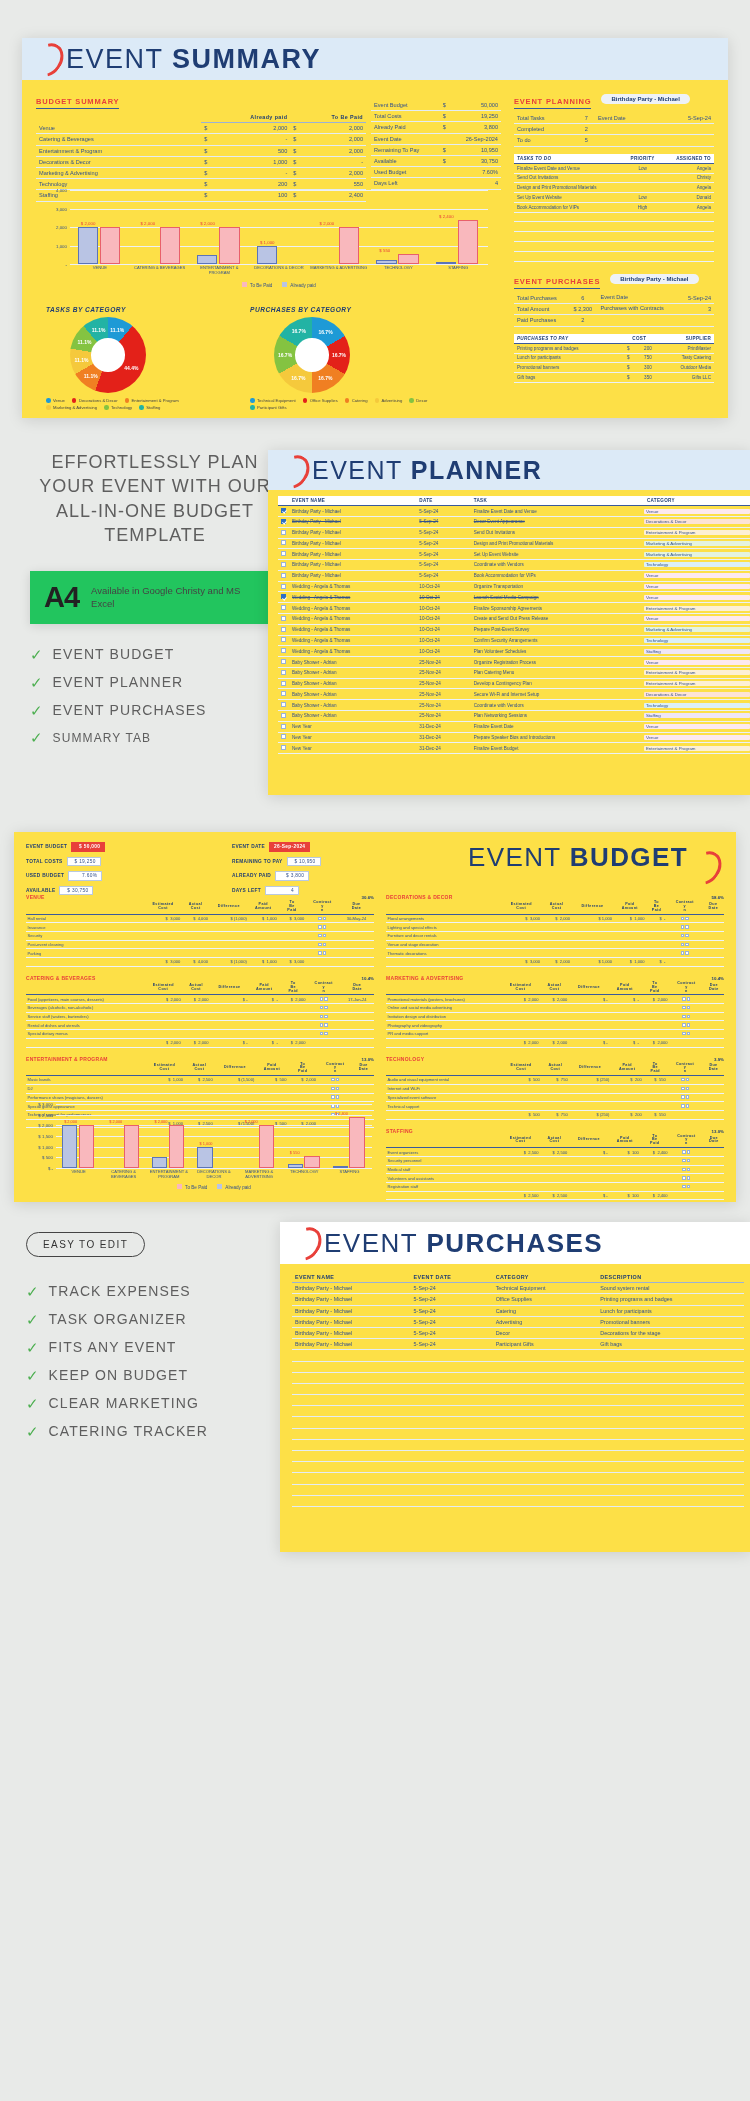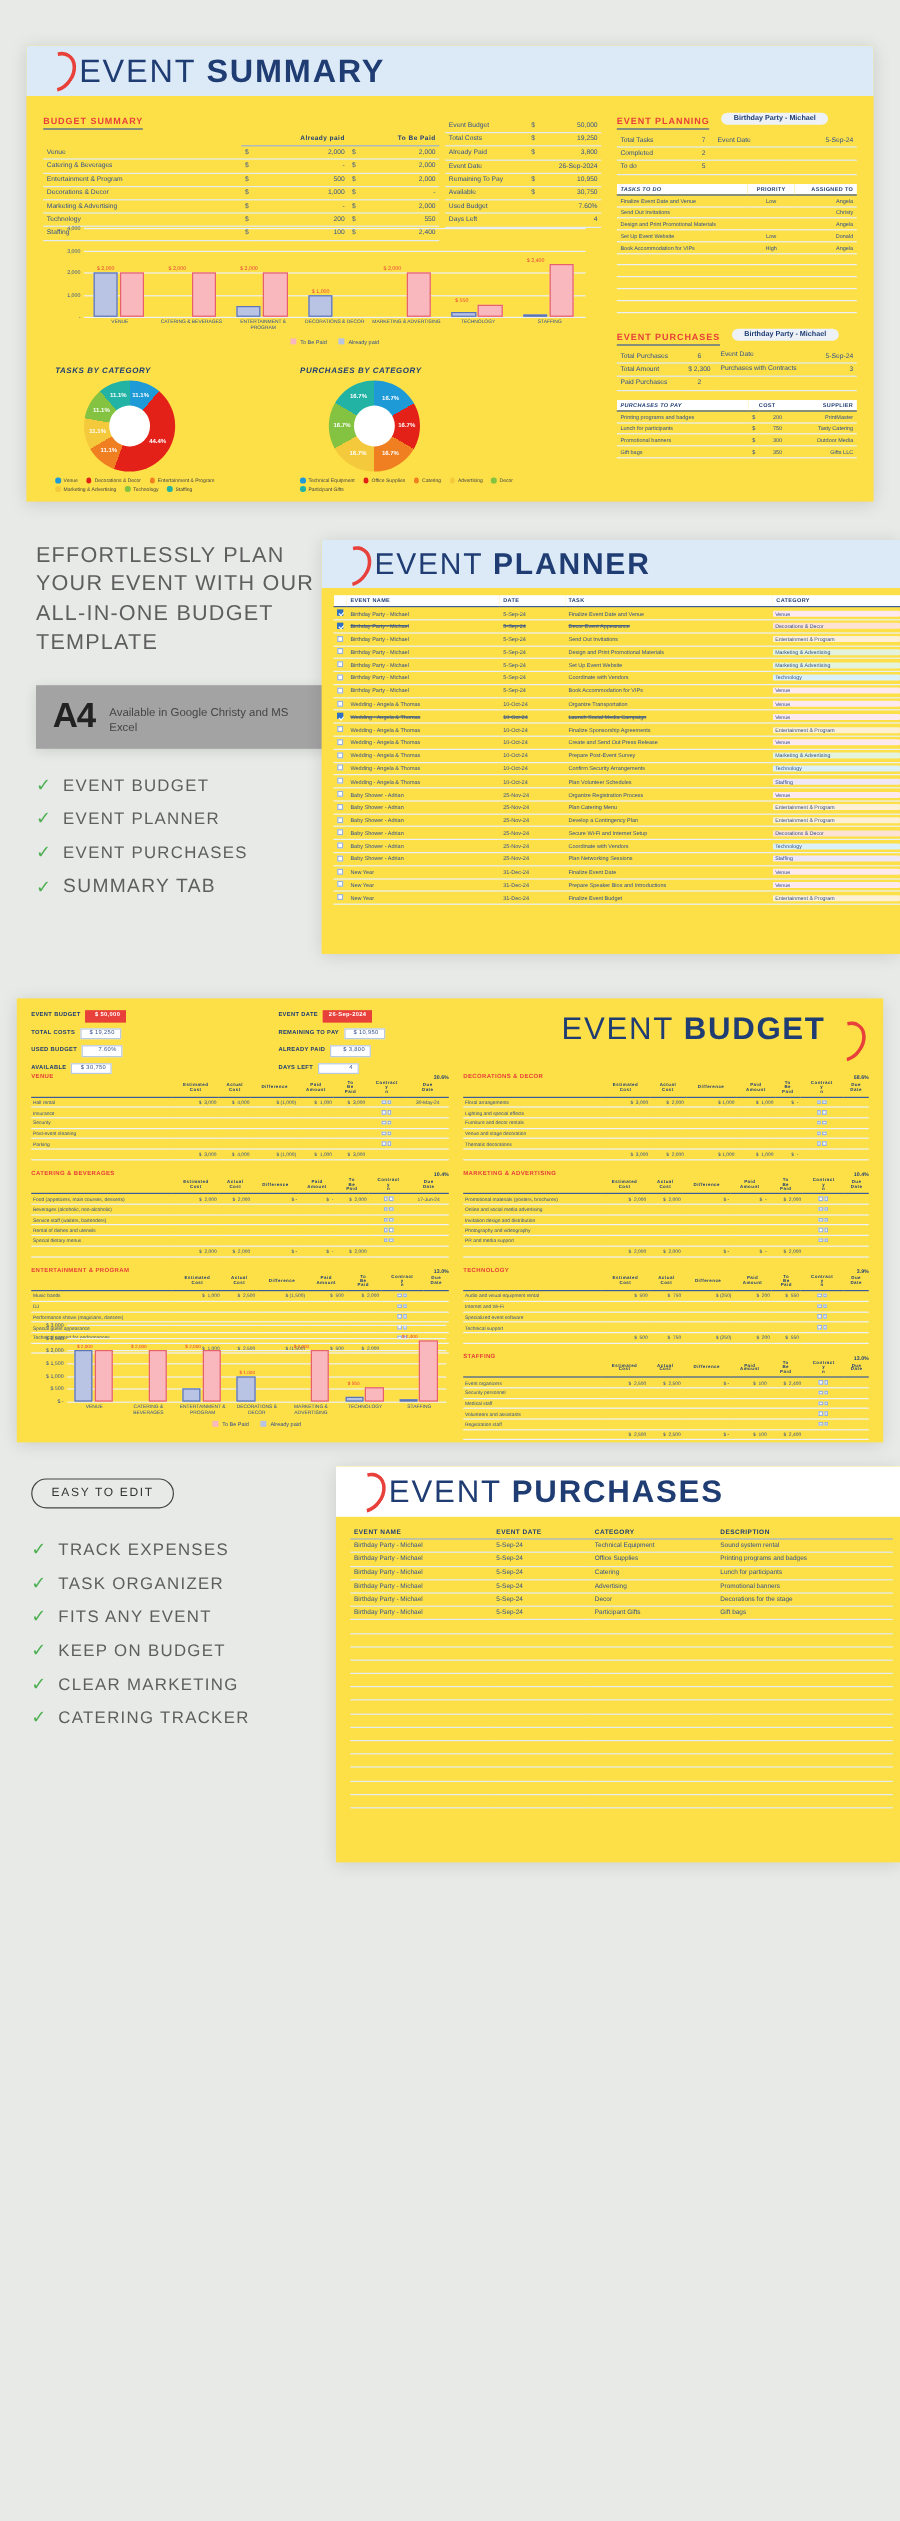--- a/index.html
+++ b/index.html
@@ -37,21 +37,21 @@
   .donutwrap{position:relative}
   .donut{border-radius:50%;position:relative}
   .donut:after{content:"";position:absolute;border-radius:50%;background:#fff;inset:28%}
   .dlab{position:absolute;font-size:5px;font-weight:700;color:#fff;transform:translate(-50%,-50%)}
   .dleg{display:flex;flex-wrap:wrap;font-size:4.2px;color:#444;gap:2px 7px;margin-top:5px}
   .dleg span{display:flex;align-items:center}
   .dleg i{width:4.5px;height:4.5px;border-radius:50%;margin-right:2.5px}
 
   
   .mkt{color:#5e5e5e;font-weight:300;letter-spacing:1px;line-height:1.35}
-  .a4{display:flex;align-items:flex-end;background:#a3a3a3;box-shadow:0 2px 10px rgba(0,0,0,.12);padding:10px 14px}
+  .a4{display:flex;align-items:center;background:#22c55e;box-shadow:0 2px 10px rgba(0,0,0,.12);padding:10px 14px}
   .a4 .big{font-size:29px;font-weight:700;color:#222;letter-spacing:-1px;margin-right:12px}
   .a4 .txt{font-size:9.5px;color:#444;line-height:1.35}
   .chk{display:flex;align-items:center;margin-bottom:12px}
   .chk .tick{color:#4caf50;font-size:15px;margin-right:10px;line-height:1}
   .chk .lab{font-size:14px;color:#5e5e5e;letter-spacing:1.1px;font-weight:300}
   .easy{display:inline-block;border:1.3px solid #444;border-radius:20px;padding:6px 16px;font-size:10px;color:#333;letter-spacing:1.4px}
 
   
   .pt{font-size:4.6px}
   .pt th{font-size:4.6px;color:#1f3d73;background:#fff;border-bottom:1px solid #3a5a9b;letter-spacing:.3px}
@@ -430,41 +430,41 @@
         <span><i style="background:#e32119"></i>Office Supplies</span>
         <span><i style="background:#f07f22"></i>Catering</span>
         <span><i style="background:#f5c93c"></i>Advertising</span>
         <span><i style="background:#84c341"></i>Decor</span>
         <span><i style="background:#22b3a4"></i>Participant Gifts</span>
       </div>
   </div>
 </div>
 
 <div style="position:absolute;left:30px;top:450px;width:250px;">
-  <div class="mkt" style="font-size:18px;">EFFORTLESSLY PLAN YOUR EVENT WITH OUR ALL-IN-ONE BUDGET TEMPLATE</div>
+  <div class="mkt" style="font-size:18px;text-align:center;">EFFORTLESSLY PLAN YOUR EVENT WITH OUR ALL-IN-ONE BUDGET TEMPLATE</div>
   <div class="a4" style="margin-top:24px;width:246px;">
     <div class="big">A4</div>
     <div class="txt">Available in Google Christy and MS Excel</div>
   </div>
   <div id="promo1-feats" style="margin-top:22px;">
       <div class="chk">
         <span class="tick">✓</span>
         <span class="lab" style="font-size: 14px;">EVENT BUDGET</span>
       </div>
       <div class="chk">
         <span class="tick">✓</span>
         <span class="lab" style="font-size: 14px;">EVENT PLANNER</span>
       </div>
       <div class="chk">
         <span class="tick">✓</span>
         <span class="lab" style="font-size: 14px;">EVENT PURCHASES</span>
       </div>
       <div class="chk">
         <span class="tick">✓</span>
-        <span class="lab" style="font-size: 16px;">SUMMARY TAB</span>
+        <span class="lab" style="font-size: 12px;">SUMMARY TAB</span>
       </div>
     </div>
 </div>
 
 <div class="panel" style="left:268px;top:450px;width:482px;height:345px;">
   <div class="band" style="height:40px;">
     <div class="logoC"></div>
     <h1 style="font-size:25px;"><span>EVENT </span><b>PLANNER</b></h1>
   </div>
   <div style="position:absolute;left:10px;top:46px;right:0;">

